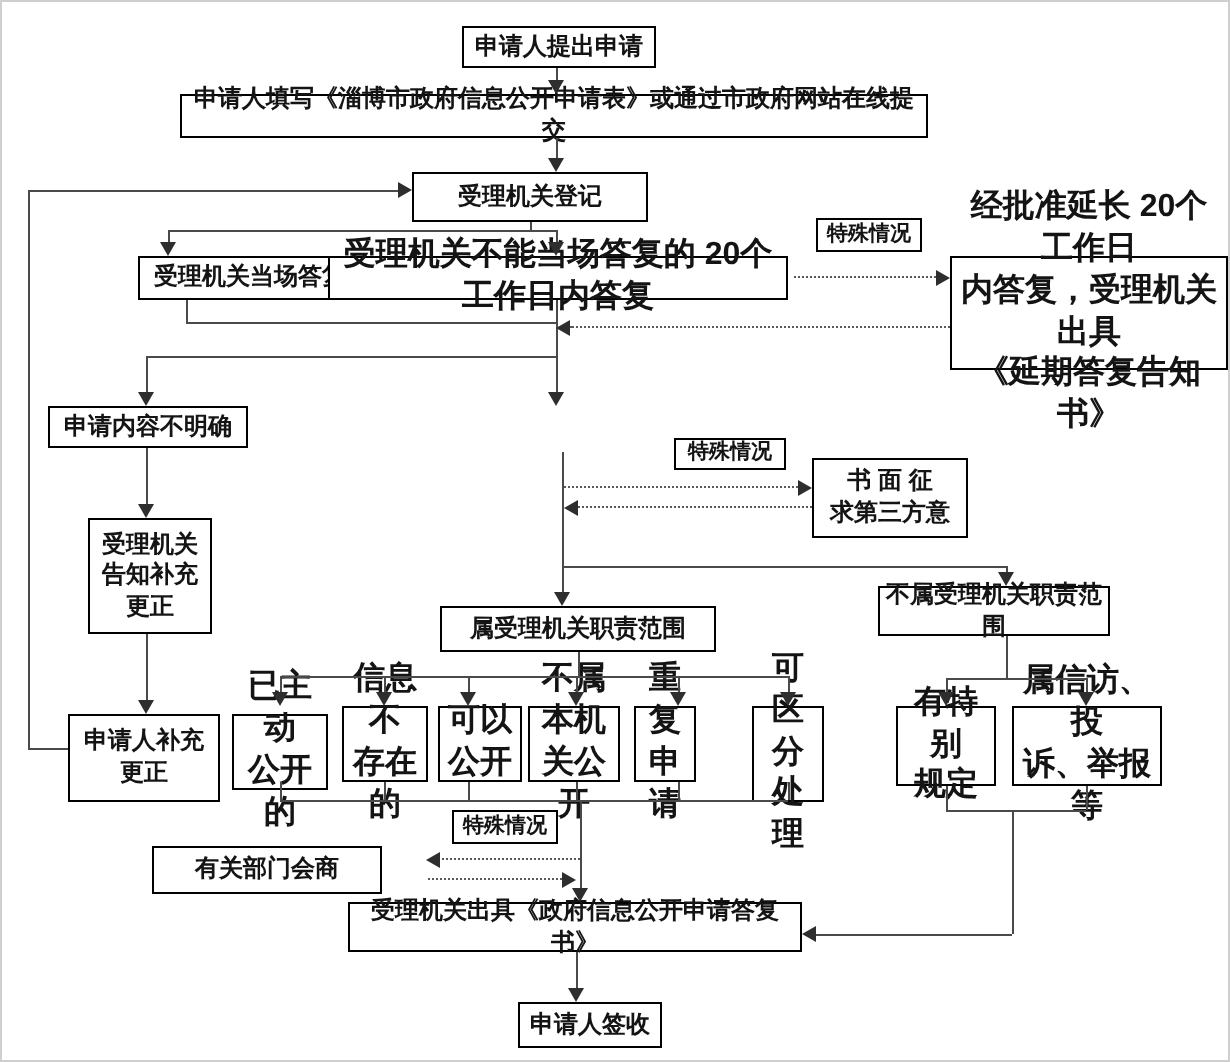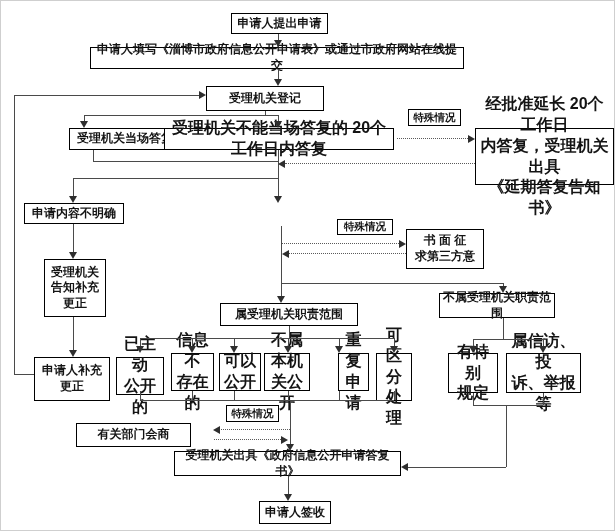--- a/index.html
+++ b/index.html
@@ -51,21 +51,21 @@
   <div class="node" style="left:219px;top:302px;width:138px;height:23px;">属受理机关职责范围</div>
   <div class="node" style="left:438px;top:292px;width:116px;height:25px;">不属受理机关职责范围</div>
   <div class="node sm" style="left:115px;top:356px;width:48px;height:38px;">已主动
 公开的</div>
   <div class="node sm" style="left:170px;top:352px;width:43px;height:38px;">信息不
 存在的</div>
   <div class="node sm" style="left:218px;top:352px;width:42px;height:38px;">可以
 公开</div>
   <div class="node sm" style="left:263px;top:352px;width:46px;height:38px;">不属本机
 关公开</div>
-  <div class="node sm" style="left:337px;top:352px;width:31px;height:38px;">重复
+  <div class="node sm" style="left:316px;top:352px;width:31px;height:38px;">重复
 申请</div>
   <div class="node sm" style="left:375px;top:352px;width:36px;height:48px;">可区分处
 理</div>
   <div class="node sm" style="left:447px;top:352px;width:50px;height:40px;">有特别
 规定</div>
   <div class="node sm" style="left:505px;top:352px;width:75px;height:40px;">属信访、投
 诉、举报等</div>
   <div class="node" style="left:75px;top:422px;width:115px;height:24px;">有关部门会商</div>
   <div class="node lbl" style="left:225px;top:404px;width:53px;height:17px;">特殊情况</div>
   <div class="node" style="left:173px;top:450px;width:227px;height:25px;">受理机关出具《政府信息公开申请答复书》</div>

